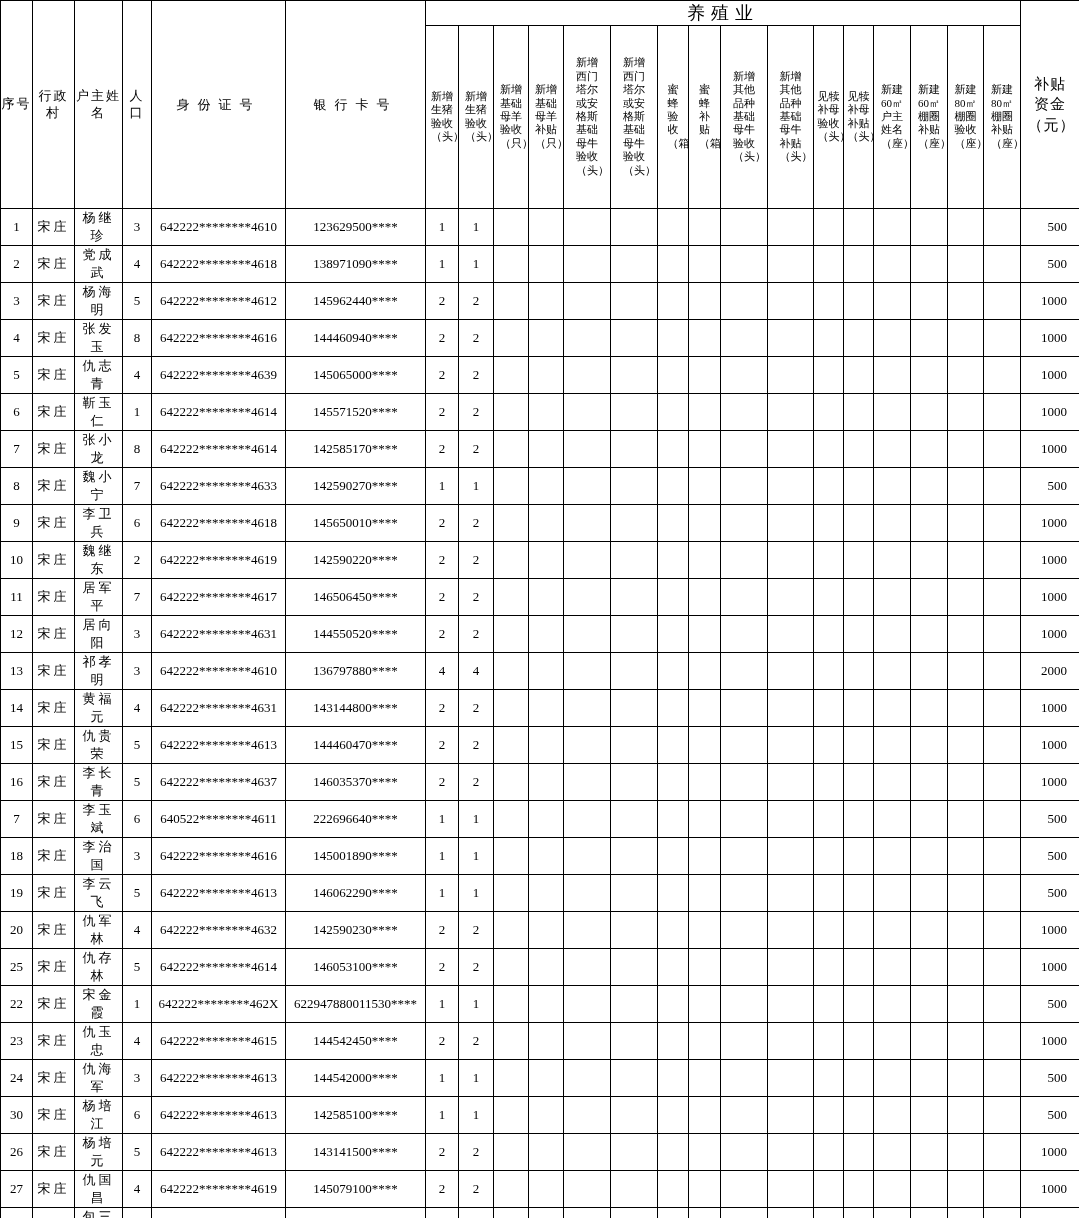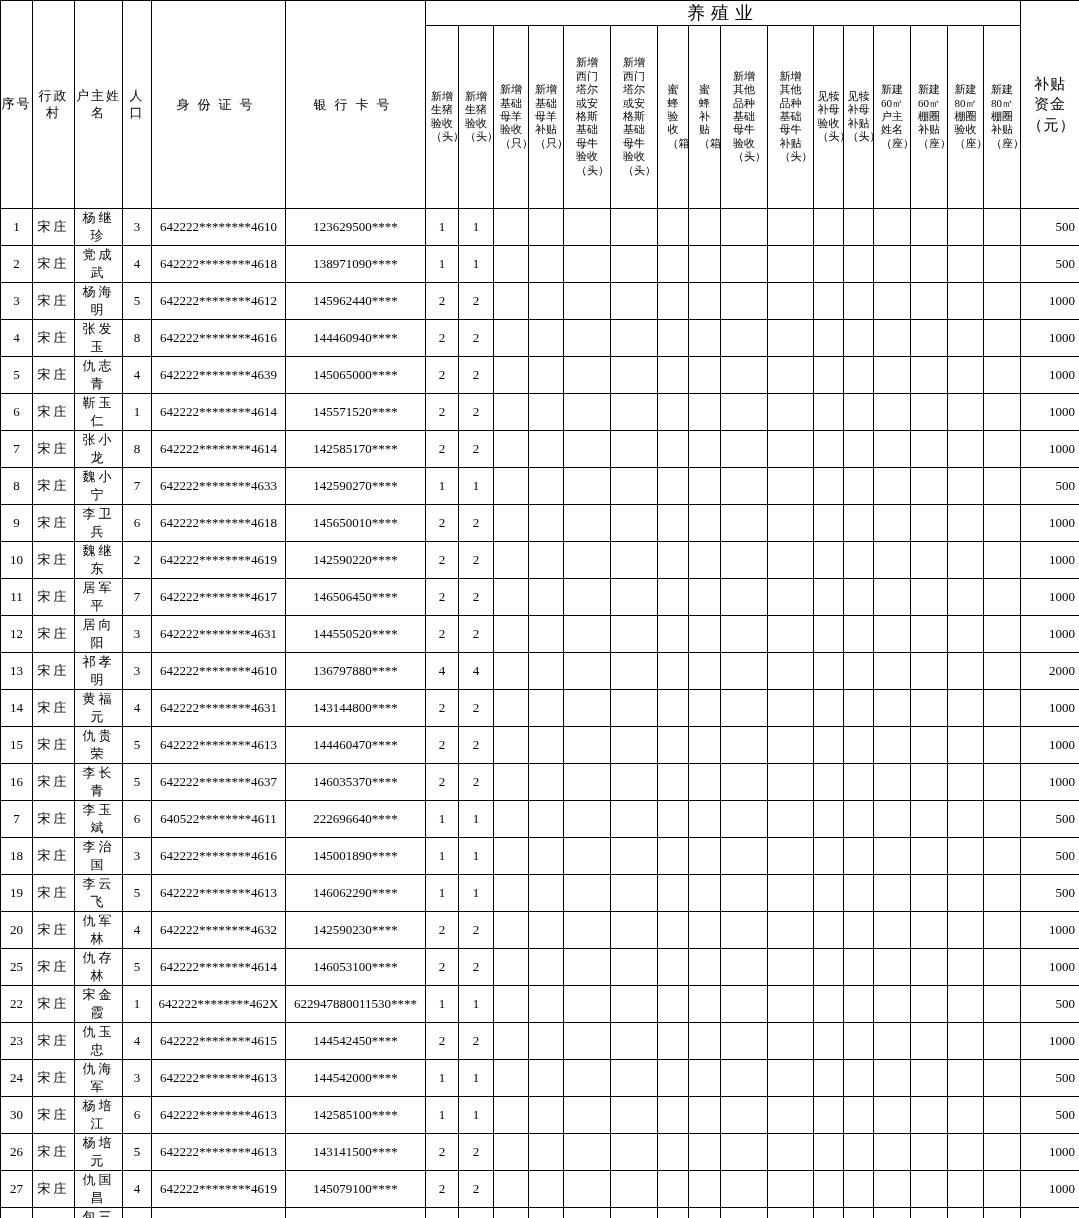--- a/index.html
+++ b/index.html
@@ -17,21 +17,21 @@
   .lh-wide{font-size:13px;letter-spacing:8px;font-family:Liberation Serif, serif;}
   .vlabel{display:inline-block;width:2em;word-break:break-all;
           font-size:11px;line-height:1.22;text-align:right;letter-spacing:0;}
   .vlabel.narrow{width:1em;}
   .amount-head{display:inline-block;width:3em;font-size:15px;line-height:1.35;
                word-break:normal;line-break:strict;text-align:center;letter-spacing:1px;}
   td{font-size:13px;}
   .col-no{font-size:13px;}
   .col-village,.col-name{letter-spacing:3px;font-size:13px;}
   .col-id,.col-bank{font-size:13px;letter-spacing:0;text-align:center;}
-  .col-amount{text-align:right;padding-right:4px;}
+  .col-amount{text-align:right;padding-right:12px;}
 </style>
 </head>
 <body>
 
 <div class="sheet">
 <table>
   <colgroup>
     <col style="width:32px">
         <col style="width:42px">
         <col style="width:48px">

